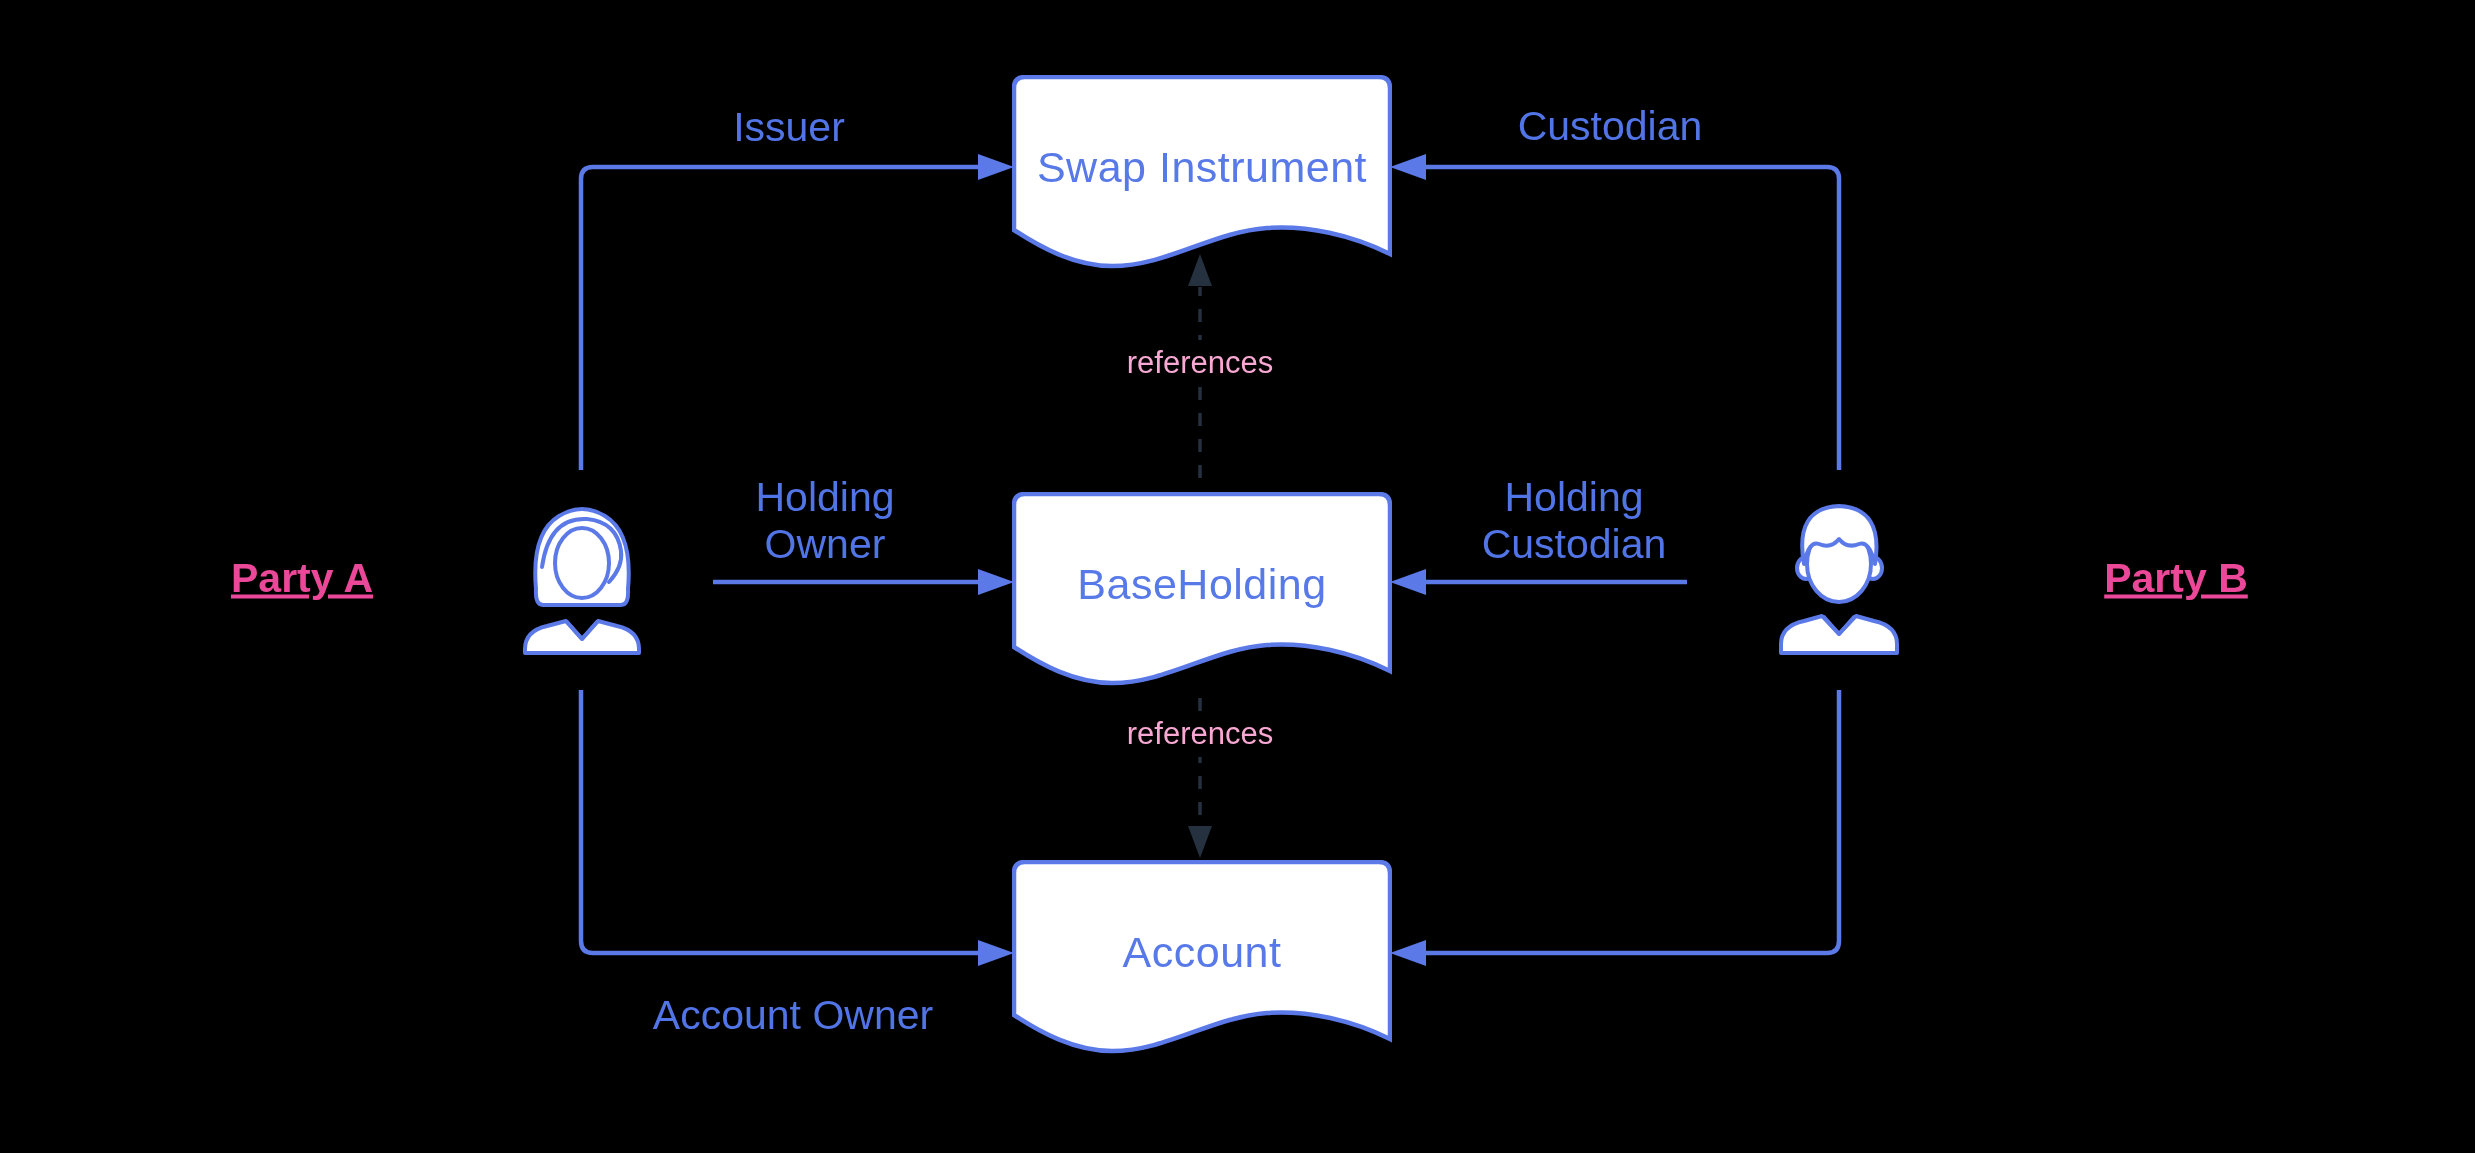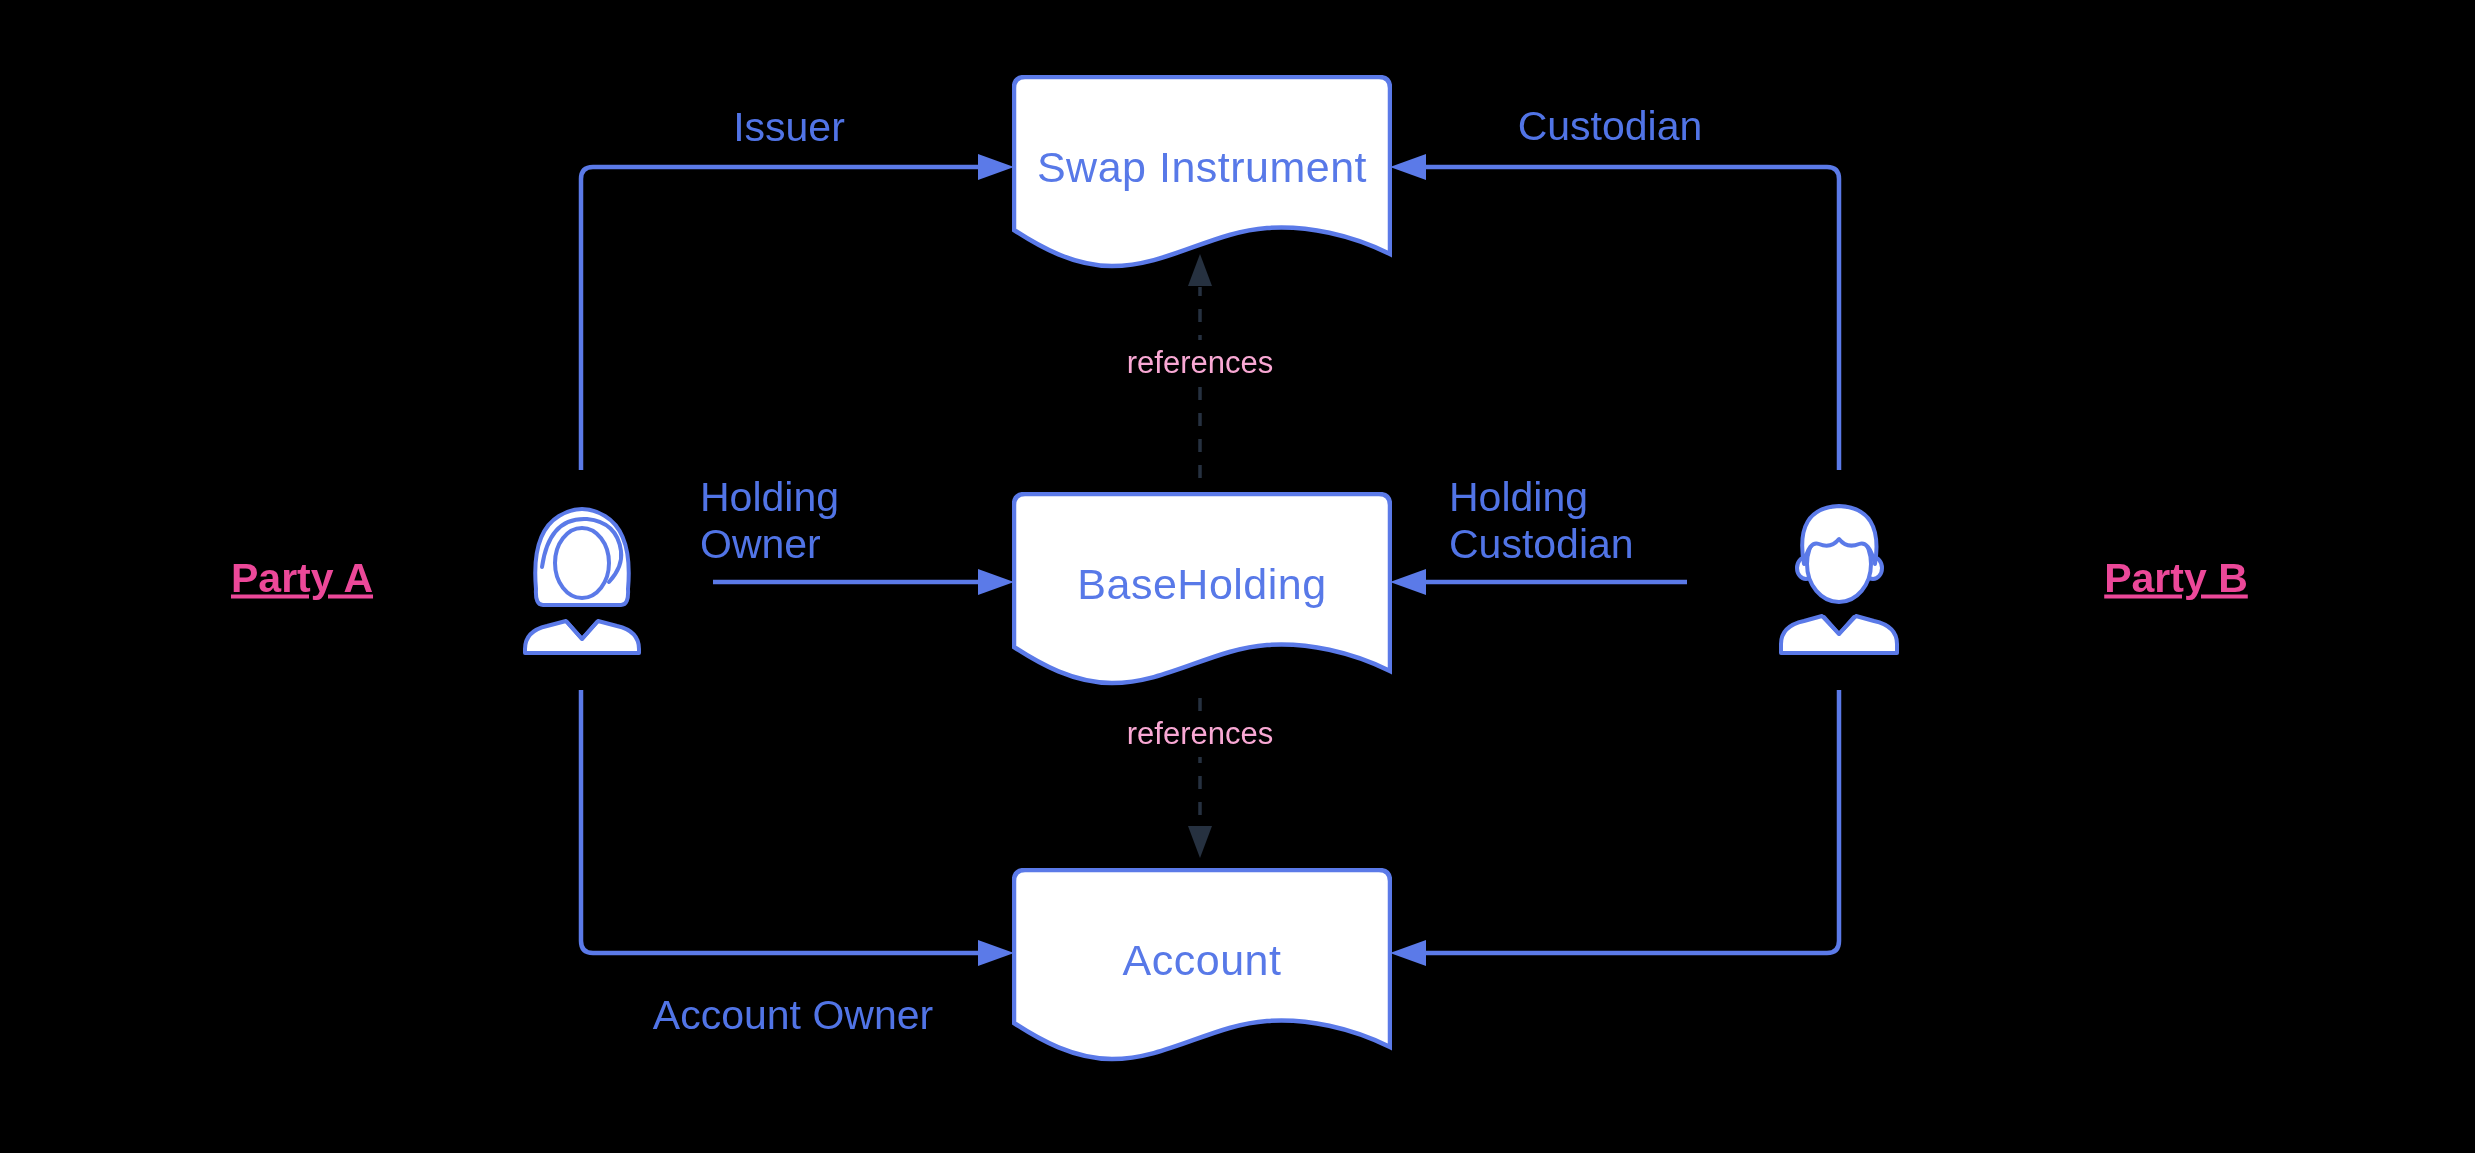--- a/index.html
+++ b/index.html
@@ -16,21 +16,21 @@
   .node { position:absolute; width:340px; height:195px; }
   .node .doc { position:absolute; left:0; top:0; }
   .node-label {
     position:absolute; left:0; top:0; width:380px; height:184px;
     display:flex; align-items:center; justify-content:center;
     font-size:43px; color:#5879E8; letter-spacing:0.5px;
   }
 
   .edge-label {
     position:absolute; transform:translate(-50%,-50%);
-    color:#5174E6; font-size:41px; text-align:left;
+    color:#5174E6; font-size:41px; text-align:center;
     white-space:nowrap; line-height:1.15;
   }
   .edge-label.wrap { white-space:normal; width:250px; }
 
   .party-label {
     position:absolute; transform:translate(-50%,-50%);
     color:#ec4899; font-size:41px; font-weight:bold; white-space:nowrap;text-decoration:underline;
   }
 
   .ref-label {
@@ -87,21 +87,21 @@
 
   <div class="node" style="left:1012px; top:492px;">
     <svg class="doc" width="380" height="195" viewBox="0 0 380 195">
       <path d="M 2 155 L 2 13 Q 2 2 13 2 L 367 2 Q 378 2 378 13 L 378 179
                C 340 160 295 150 255 153 C 200 157 155 191 100 191
                C 62 191 28 172 2 155 Z" fill="#FFFFFF" stroke="#5B7AE8" stroke-width="4.5"></path>
     </svg>
     <span class="node-label">BaseHolding</span>
   </div>
 
-  <div class="node" style="left:1012px; top:860px;margin-top:8px;">
+  <div class="node" style="left:1012px; top:860px;">
     <svg class="doc" width="380" height="195" viewBox="0 0 380 195">
       <path d="M 2 155 L 2 13 Q 2 2 13 2 L 367 2 Q 378 2 378 13 L 378 179
                C 340 160 295 150 255 153 C 200 157 155 191 100 191
                C 62 191 28 172 2 155 Z" fill="#FFFFFF" stroke="#5B7AE8" stroke-width="4.5"></path>
     </svg>
     <span class="node-label">Account</span>
   </div>
 
   <div class="actor" style="left:521px; top:505px;">
     <svg class="person" width="122" height="150" viewBox="0 0 122 150">

